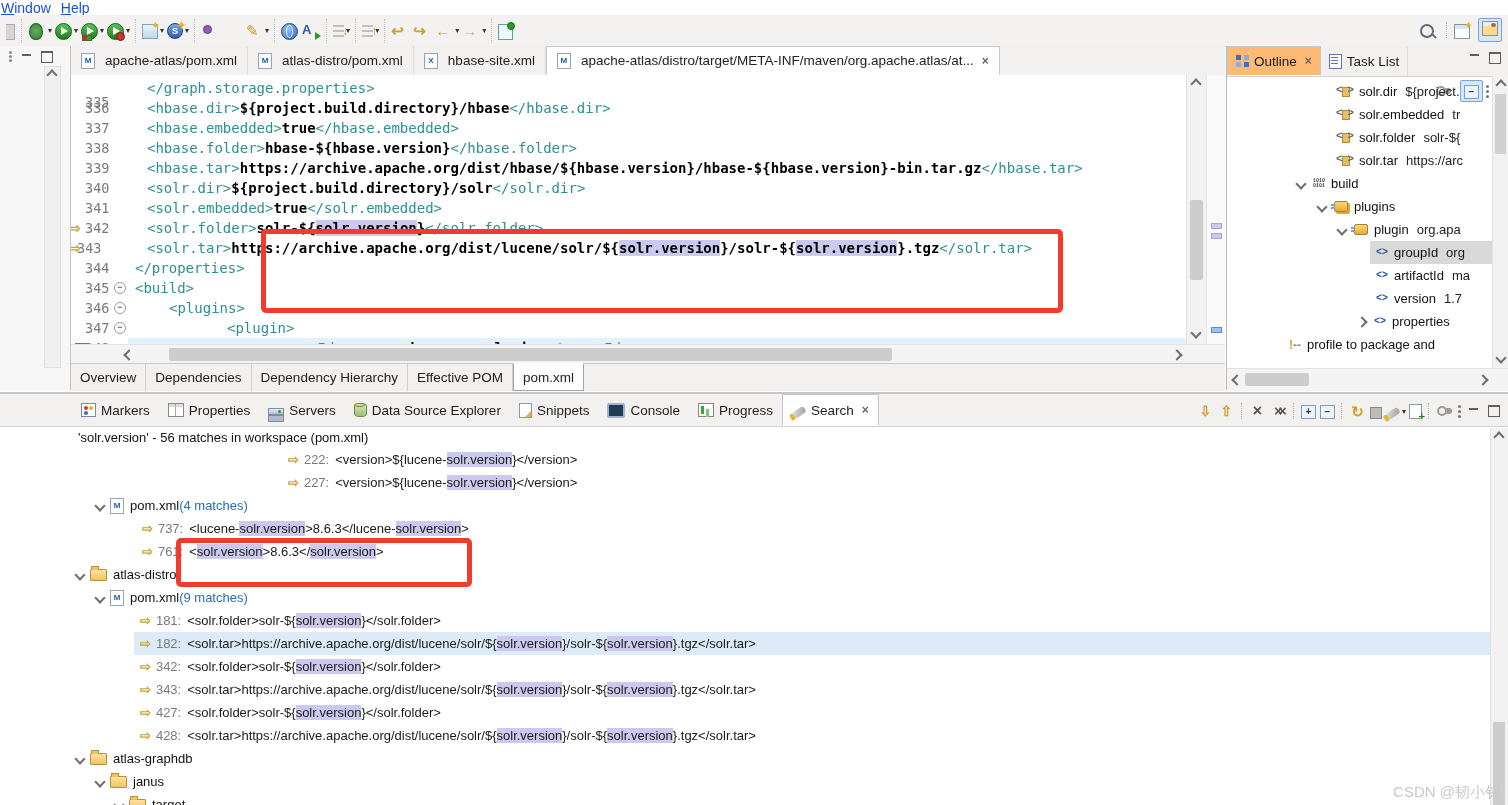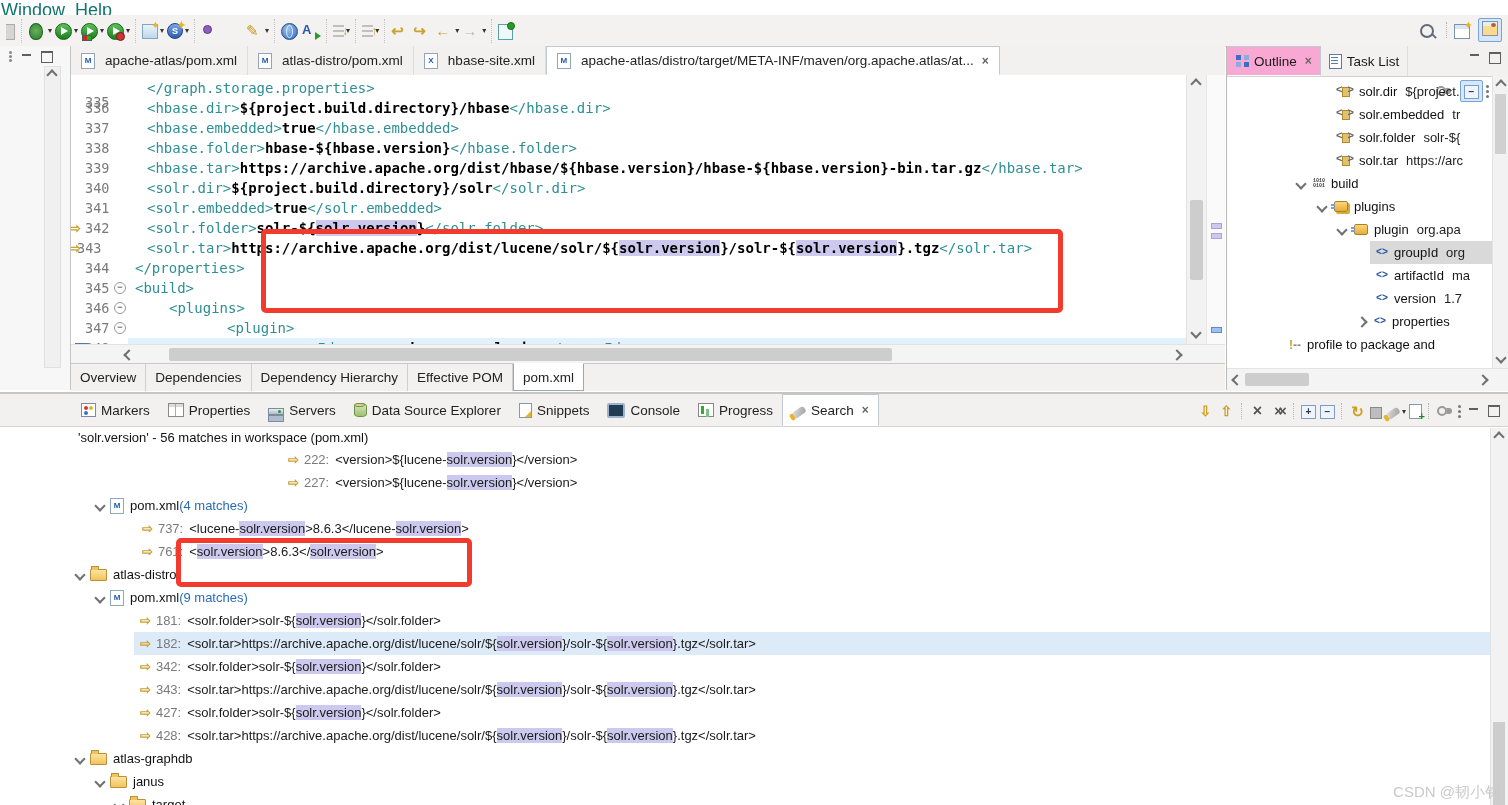--- a/index.html
+++ b/index.html
@@ -1,21 +1,21 @@
 <!DOCTYPE html>
 <html><head>
 <meta charset="utf-8">
 <style>
   html,body{margin:0;padding:0;background:#fff;}
   #app{position:relative;width:1508px;height:805px;overflow:hidden;
        font-family:"Liberation Sans",sans-serif;font-size:13px;color:#1a1a1a;background:#fff;}
 
   
   #menubar{position:absolute;left:0;top:0;width:1508px;height:15px;background:#fff;overflow:hidden;}
-  .menu-item{display:inline-block;padding:0 9px 0 1px;font-size:18px;color:#0f766e;}
+  .menu-item{display:inline-block;padding:0 9px 0 1px;font-size:14px;color:#1d4ed8;}
   .menu-item u{text-decoration:underline;}
 
   
   #toolbar{position:absolute;left:0;top:15px;width:1508px;height:31px;background:#f3f2f1;border-bottom:1px solid #d8d6d4;display:flex;align-items:center;}
   .tgroup{display:flex;align-items:center;padding:0 4px;border-left:1px dotted #c2c2c2;height:24px;}
   .tgroup:first-child{border-left:none;}
   .tbi{position:relative;display:inline-block;width:18px;height:18px;margin:0 2px;}
   .dd{font-size:8px;color:#333;margin:0 1px 0 0;}
   #toolbar-right{position:absolute;right:6px;top:17px;display:flex;align-items:center;height:26px;}
 
@@ -106,21 +106,21 @@
 
   
   #pom-pages{position:absolute;left:71px;top:363px;width:1154px;height:27px;background:#f2f1f0;border-top:1px solid #c9c9c9;display:flex;align-items:stretch;}
   .ptab{display:flex;align-items:center;padding:0 9px;border-right:1px solid #cfcfcf;color:#222;font-size:13.5px;}
   .ptab.active{background:#fff;border:1px solid #9aa7b8;border-top:1px solid #fff;margin-top:-1px;}
 
   
   #outline-panel{position:absolute;left:1226px;top:46px;width:282px;height:344px;background:#fff;border-left:1px solid #b9b9b9;}
   #outline-tabs{position:absolute;left:0;top:0;width:282px;height:30px;background:#f2f1f0;border-bottom:1px solid #d4d2d0;display:flex;}
   .otab{display:flex;align-items:center;padding:0 8px;font-size:13.5px;border-right:1px solid #ddd;}
-  .otab.active{background:#f9a8d4;border:1px solid #c3c9d2;border-bottom:1px solid #fff;}
+  .otab.active{background:#fdba74;border:1px solid #c3c9d2;border-bottom:1px solid #fff;}
   .otab .lbl{margin-left:5px;}
   #outline-winbtns{position:absolute;right:4px;top:6px;display:flex;}
   #outline-toolbar{position:absolute;right:16px;top:34px;display:flex;align-items:center;}
   .oitem{position:absolute;left:0;width:266px;height:23px;overflow:hidden;}
   .oitem .selbg{position:absolute;top:0;bottom:0;right:0;background:#d9d9d9;}
   .orow-content{position:absolute;top:0;height:23px;display:flex;align-items:center;white-space:nowrap;}
   .oval{margin-left:8px;color:#222;}
   .ic-outline{width:13px;height:12px;position:relative;display:inline-block;}
   .ic-outline::before{content:"";position:absolute;left:0;top:0;width:5px;height:5px;background:#3a6fc4;box-shadow:8px 0 0 #88aede,8px 7px 0 #3a6fc4;}
   .ic-outline::after{content:"";position:absolute;left:0;top:7px;width:5px;height:5px;background:#88aede;}

